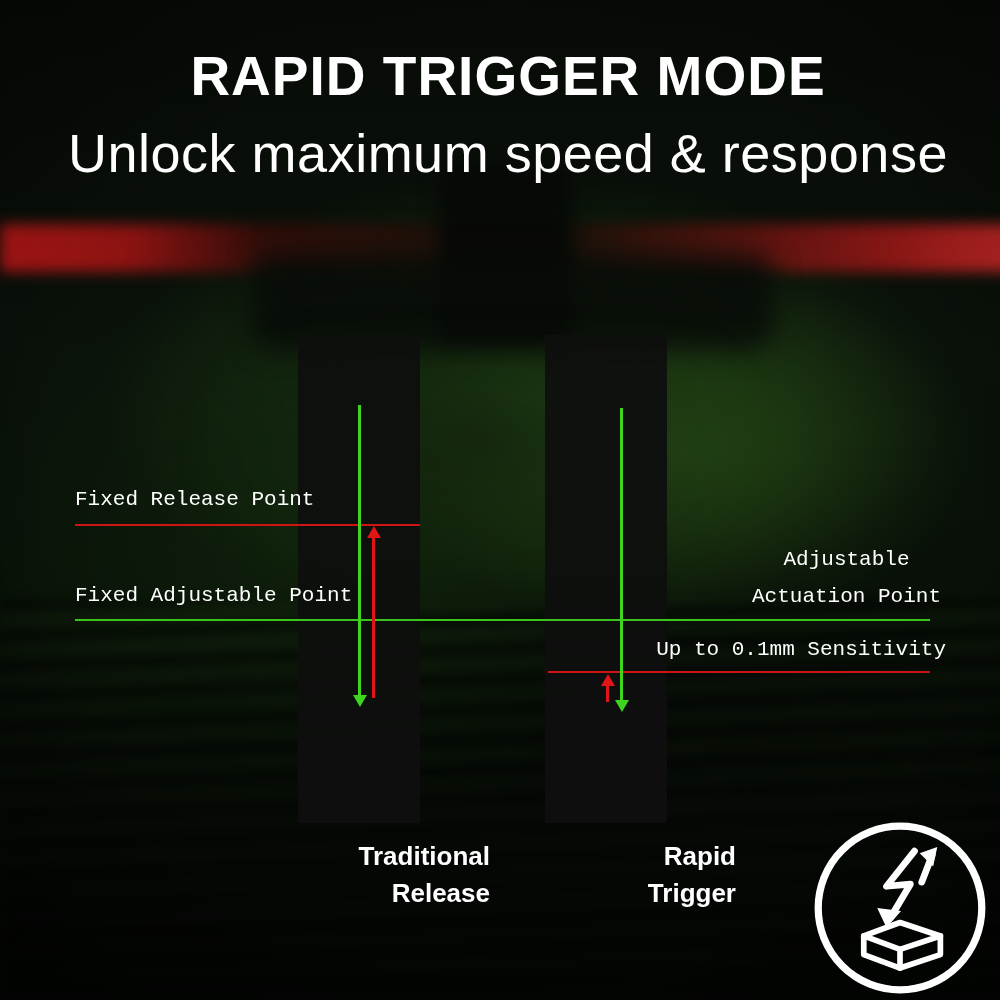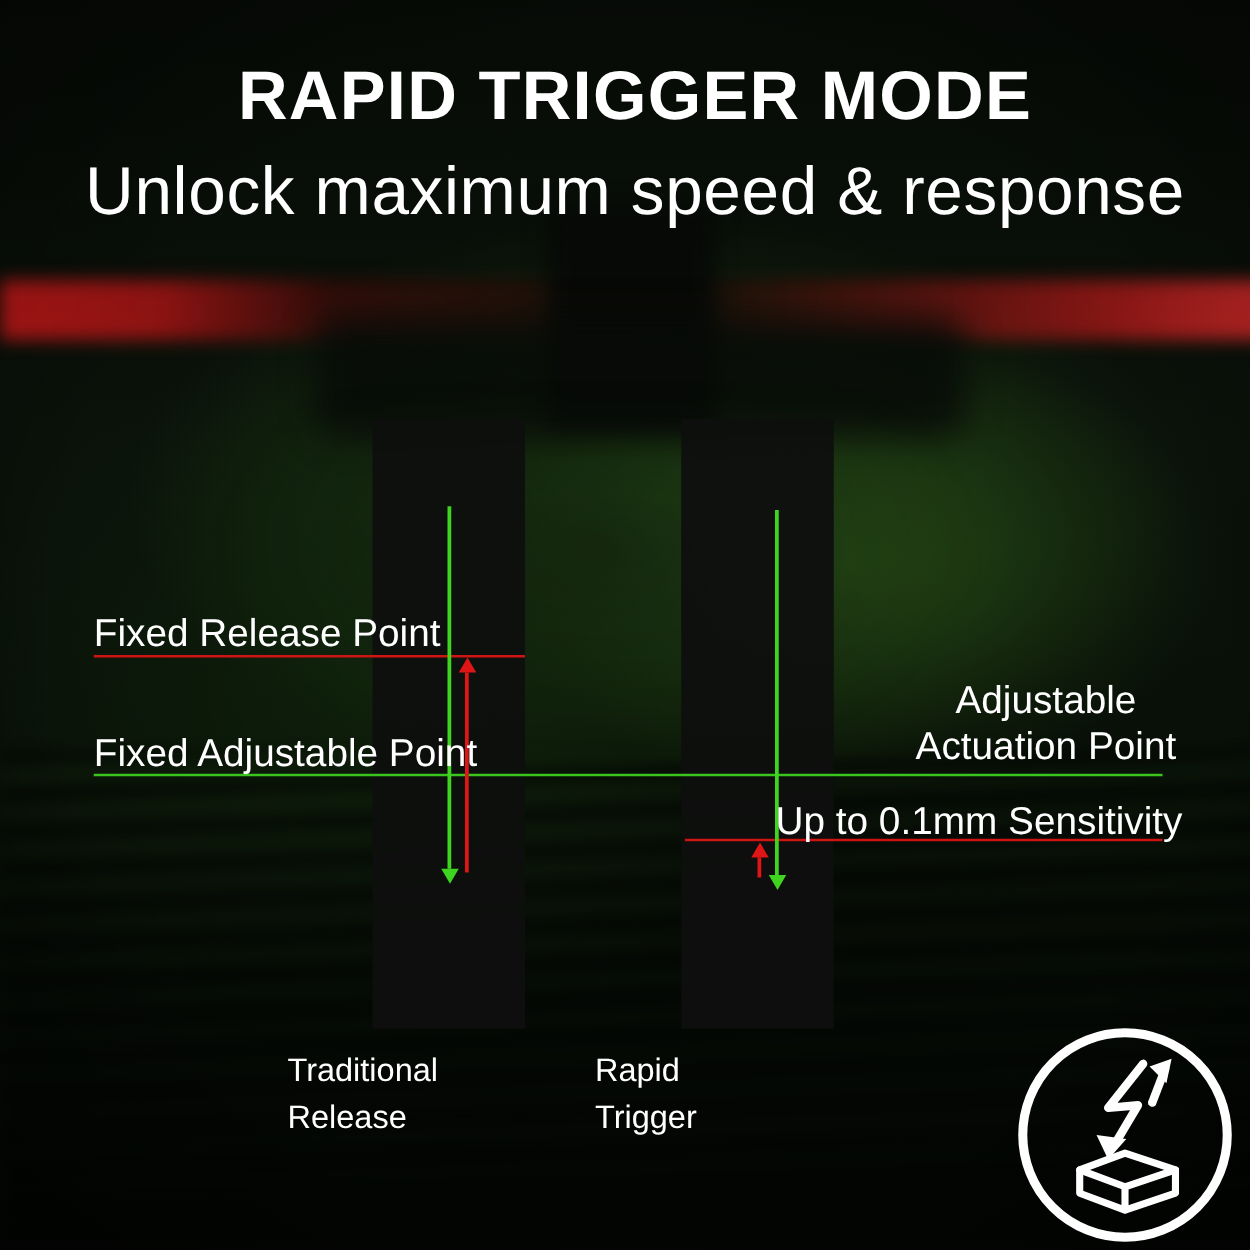--- a/index.html
+++ b/index.html
@@ -56,26 +56,26 @@
   .arrow.red{background:var(--red);color:var(--red);}
   .arrow::after{content:"";position:absolute;left:50%;transform:translateX(-50%);
     border-left:7px solid transparent;border-right:7px solid transparent;}
   .arrow.head-down::after{top:100%;border-top:12px solid;}
   .arrow.head-up::after{bottom:100%;border-bottom:12px solid;}
   #arrow-trad-green{left:358px;top:405px;height:290px;}
   #arrow-trad-red{left:372px;top:538px;height:160px;}
   #arrow-rapid-green{left:620px;top:408px;height:292px;}
   #arrow-rapid-red{left:606px;top:686px;height:16px;}
 
-  .lbl{position:absolute;font-size:31px;line-height:1.35;z-index:4;}
+  .lbl{position:absolute;font-size:21px;line-height:1.35;z-index:4;font-family:Liberation Mono, monospace;}
   #lbl-release{left:75px;top:486px;}
   #lbl-actuation{left:75px;top:582px;}
   #lbl-adjustable{right:75px;top:541px;text-align:center;line-height:37px;}
   #lbl-sensitivity{right:70px;top:636px;}
-  .bar-label{position:absolute;width:260px;text-align:left;font-weight:400;font-size:26px;line-height:37px;z-index:4;}
+  .bar-label{position:absolute;width:260px;text-align:right;font-weight:700;font-size:26px;line-height:37px;z-index:4;}
   #lbl-traditional{left:230px;top:838px;}
   #lbl-rapid{left:476px;top:838px;}
 
   #badge{position:absolute;left:812px;top:820px;width:176px;height:176px;z-index:5;}
 </style>
 </head>
 <body>
 
 <div class="stage">
 

